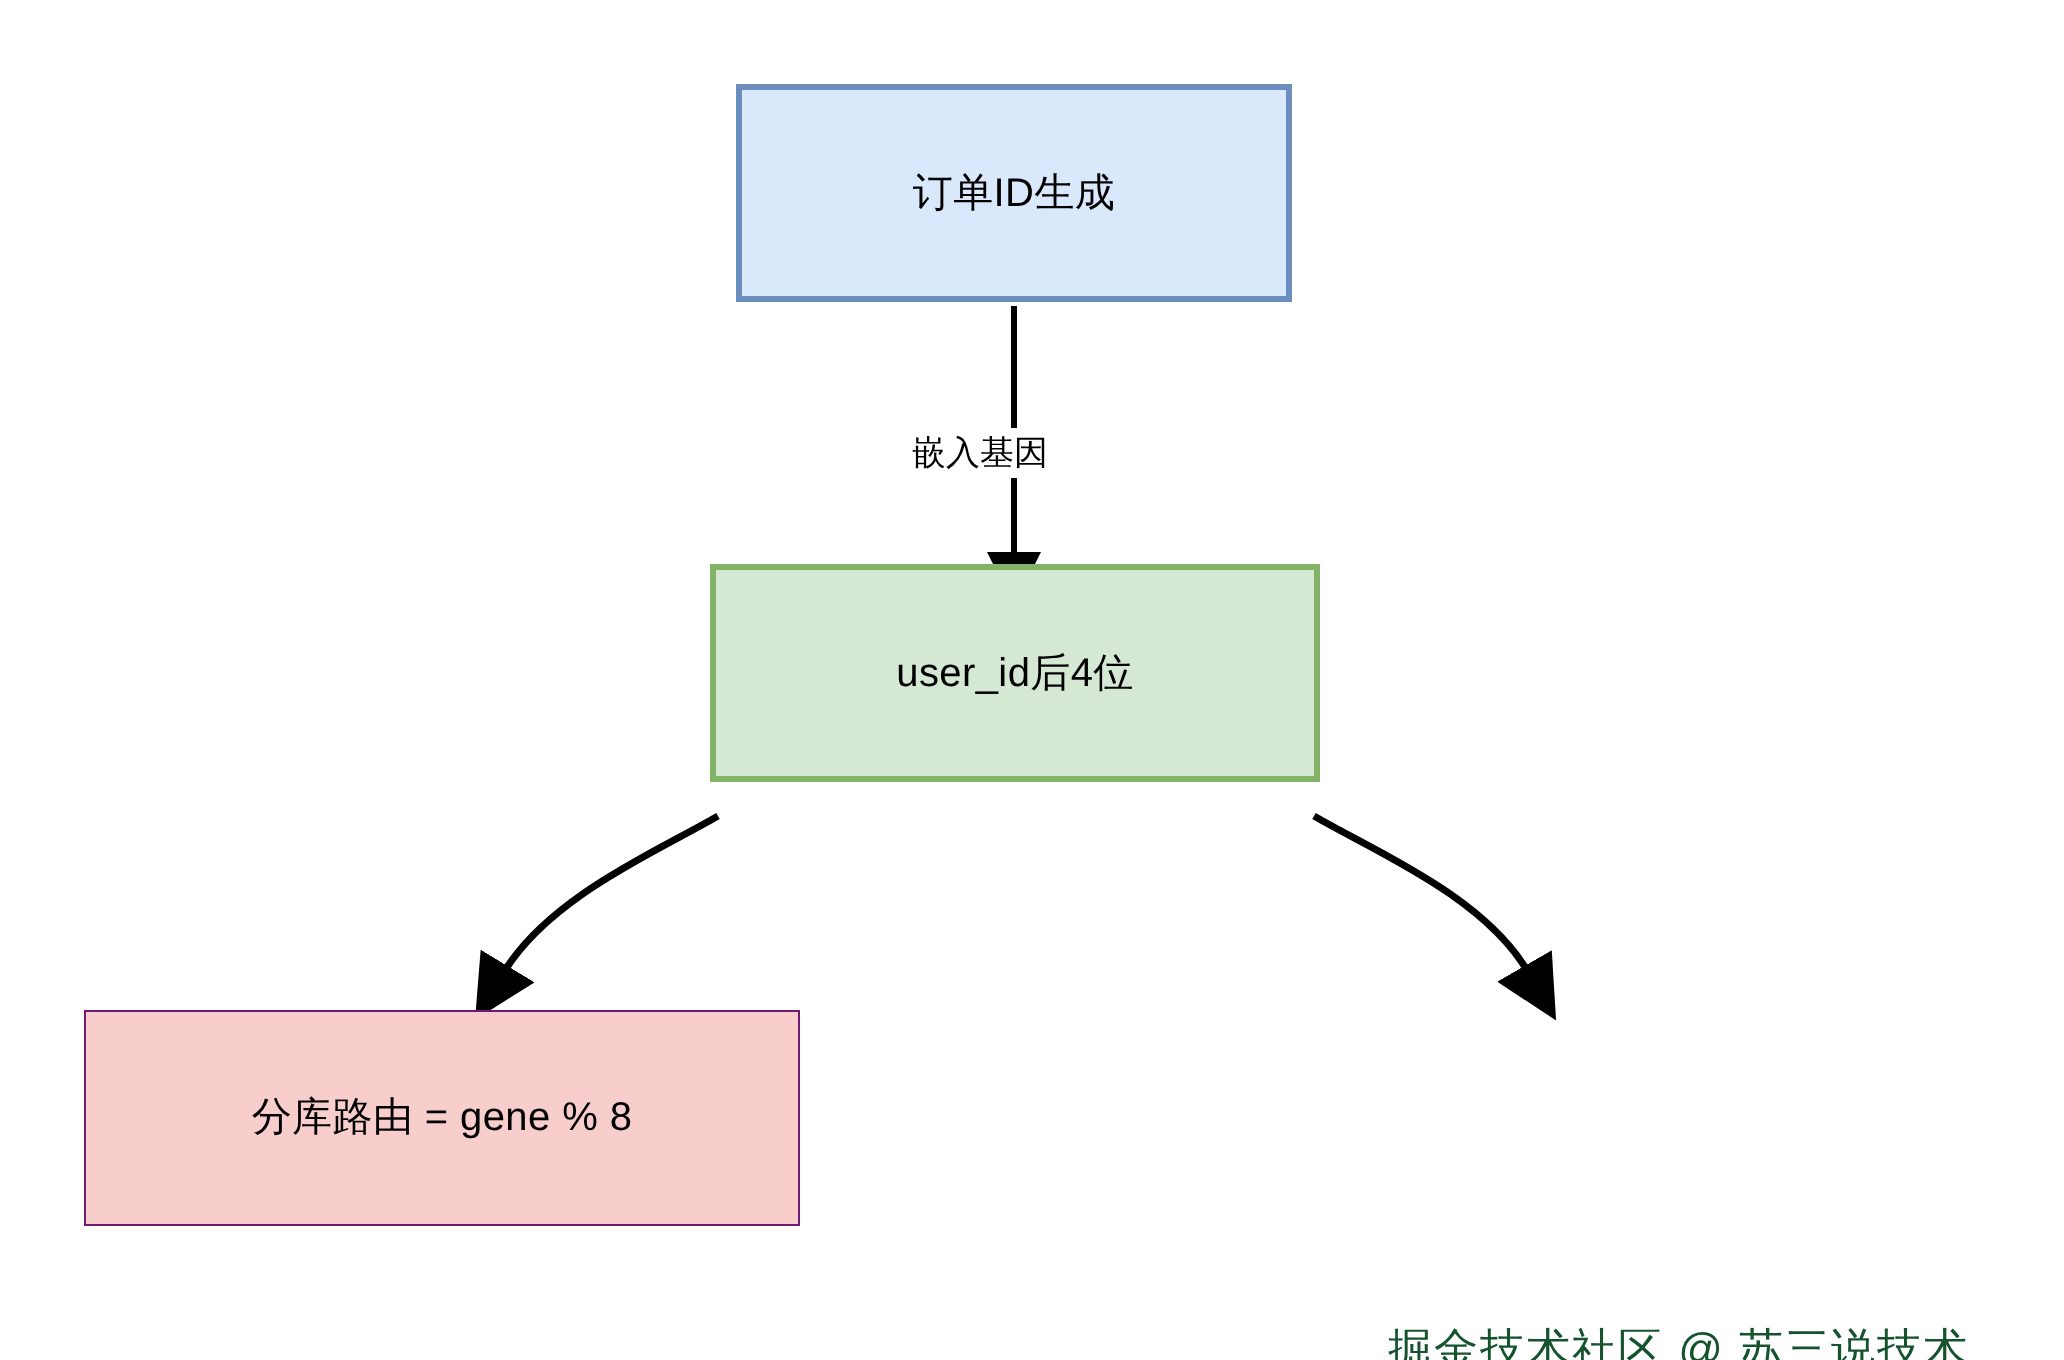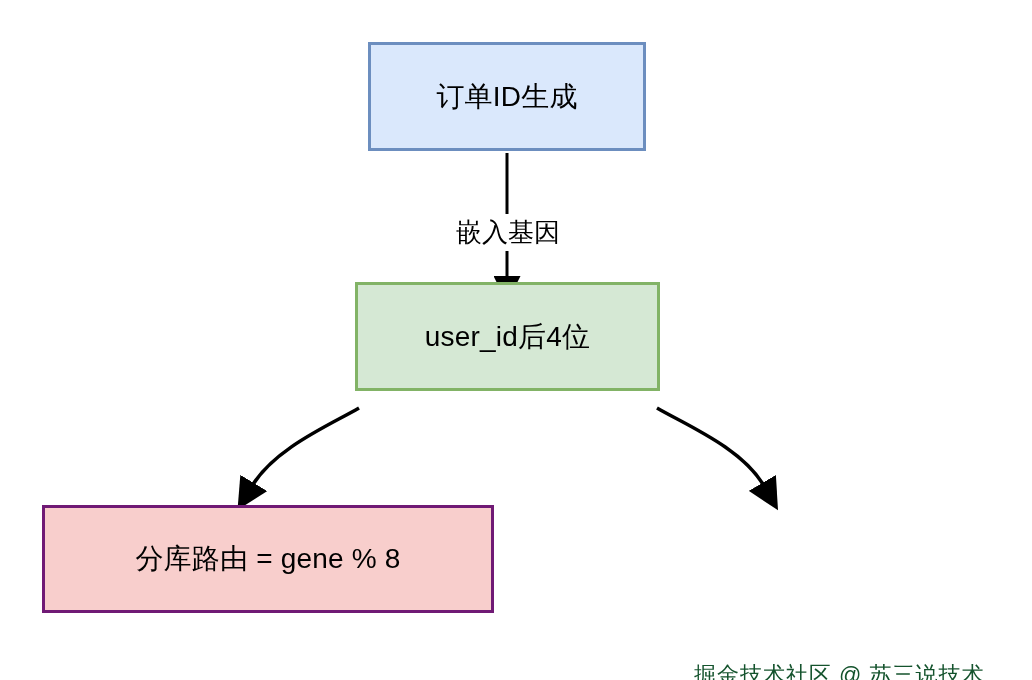--- a/index.html
+++ b/index.html
@@ -21,21 +21,21 @@
     height: 680px;
   }
   .node {
     position: absolute;
     box-sizing: border-box;
     display: flex;
     align-items: center;
     justify-content: center;
     text-align: center;
     color: #000000;
-    font-size: 28px;
+    font-size: 20px;
     line-height: 1.2;
     letter-spacing: 0.2px;
   }
   .node-label {
     display: block;
   }
   #node-order-id {
     left: 368px;
     top: 42px;
     width: 278px;
@@ -47,36 +47,36 @@
     left: 355px;
     top: 282px;
     width: 305px;
     height: 109px;
     background: #d5e8d4;
     border: 3px solid #82b366;
   }
   #node-db-route {
     left: 42px;
     top: 505px;
-    width: 452px;
+    width: 358px;
     height: 108px;
     background: #f8cecc;
-    border: 3px solid #701a75;
+    border: 1px solid #701a75;
   }
   #node-table-route {
     left: 552px;
     top: 505px;
     width: 424px;
     height: 108px;
     background: #e1d5e7;
     border: 3px solid #9673a6;
   }
   .edge-label {
     position: absolute;
-    font-size: 26px;
+    font-size: 17px;
     color: #000000;
     background: #ffffff;
     padding: 1px 4px;
     white-space: nowrap;
   }
   #edge-label-gene {
     left: 452px;
     top: 214px;
   }
   #watermark {

